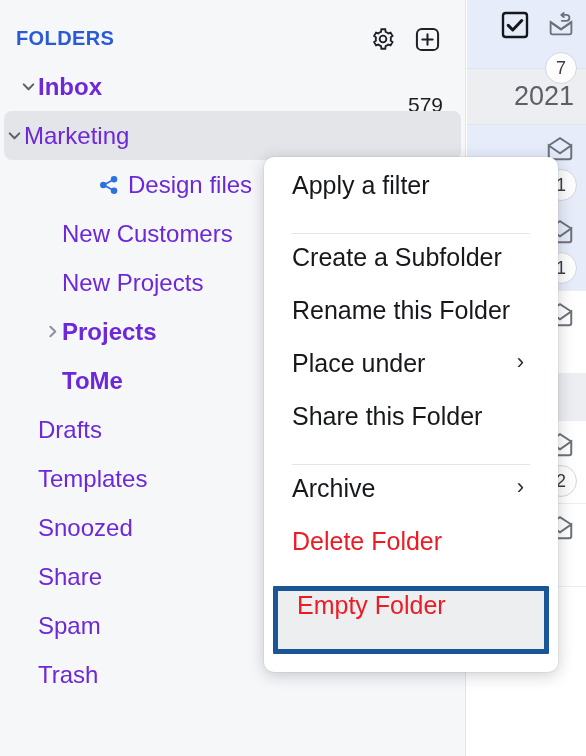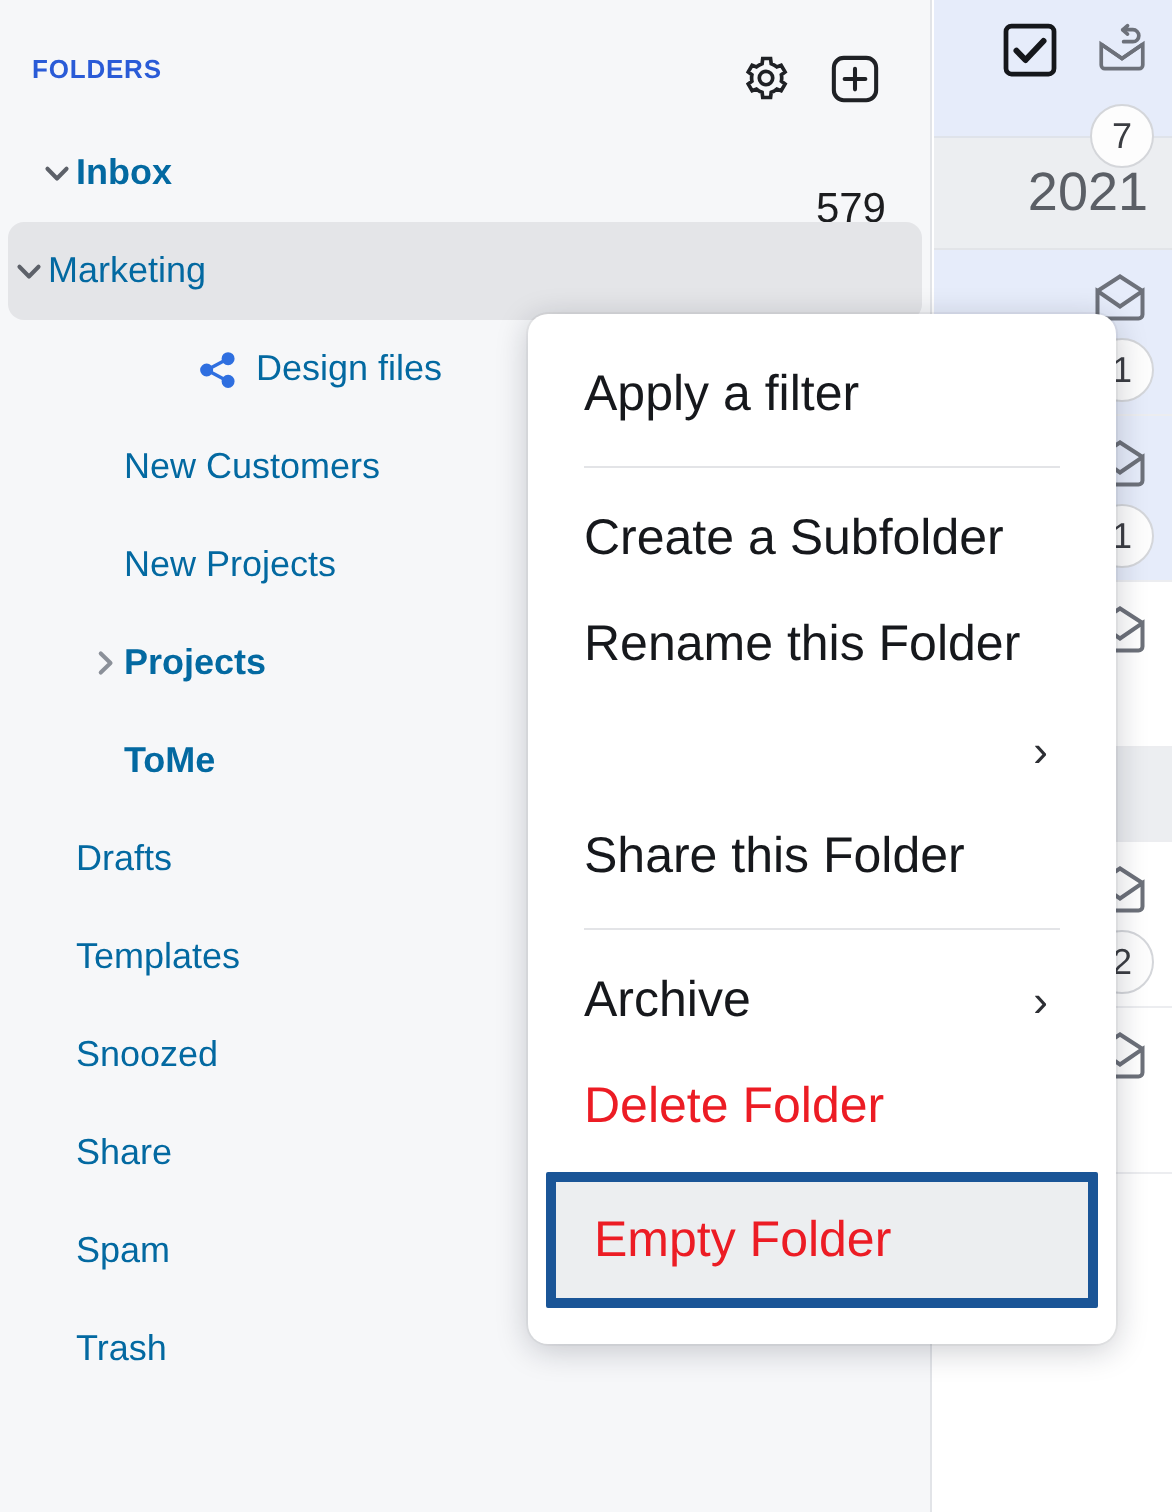--- a/index.html
+++ b/index.html
@@ -29,21 +29,21 @@
   }
 
   .sidebar-header {
     position: relative;
     height: 62px;
   }
   .folders-title {
     position: absolute;
     left: 16px;
     top: 27px;
-    font-size: 13px;
+    font-size: 20px;
     font-weight: bold;
     letter-spacing: 0.4px;
     color: #2a5bd7;
   }
   .hdr-icons {
     position: absolute;
     right: 24px;
     top: 25px;
     display: flex;
     gap: 16px;
@@ -74,22 +74,22 @@
     background: #e4e5e8;
   }
   .row .chev {
     width: 20px;
     display: flex;
     align-items: center;
     justify-content: center;
     flex: 0 0 auto;
   }
   .row .label {
-    font-size: 18px;
-    color: #0369a1;
+    font-size: 24px;
+    color: #6d28d9;
     white-space: nowrap;
   }
   .row .label.bold { font-weight: bold; }
   .row .count {
     position: absolute;
     right: 18px;
     font-size: 21px;
     color: #1c1d1f;
     margin-top: 37px;
   }
@@ -198,21 +198,21 @@
     border-radius: 10px;
     box-shadow: 0 3px 16px rgba(20,25,40,0.22), 0 0 0 1px rgba(0,0,0,0.04);
     padding: 14px 0 12px 0;
     box-sizing: border-box;
     overflow: hidden;
   }
   .mi {
     position: relative;
     height: 53px;
     display: flex;
-    align-items: center;
+    align-items: flex-start;
     padding: 0 26px 0 28px;
     font-size: 25px;
     color: #16181c;
     cursor: pointer;
     box-sizing: border-box;
   }
   .mi.danger { color: #ec1c24; }
   .mi .arrow {
     position: absolute;
     right: 34px;
@@ -401,20 +401,21 @@
       <span>Apply a filter</span>
     </div>
     <div class="mi-sep"></div>
     <div class="mi">
       <span>Create a Subfolder</span>
     </div>
     <div class="mi">
       <span>Rename this Folder</span>
     </div>
     <div class="mi">
+      <span>Place under</span>
       <span class="arrow">›</span>
     </div>
     <div class="mi">
       <span>Share this Folder</span>
     </div>
     <div class="mi-sep"></div>
     <div class="mi">
       <span>Archive</span>
       <span class="arrow">›</span>
     </div>

